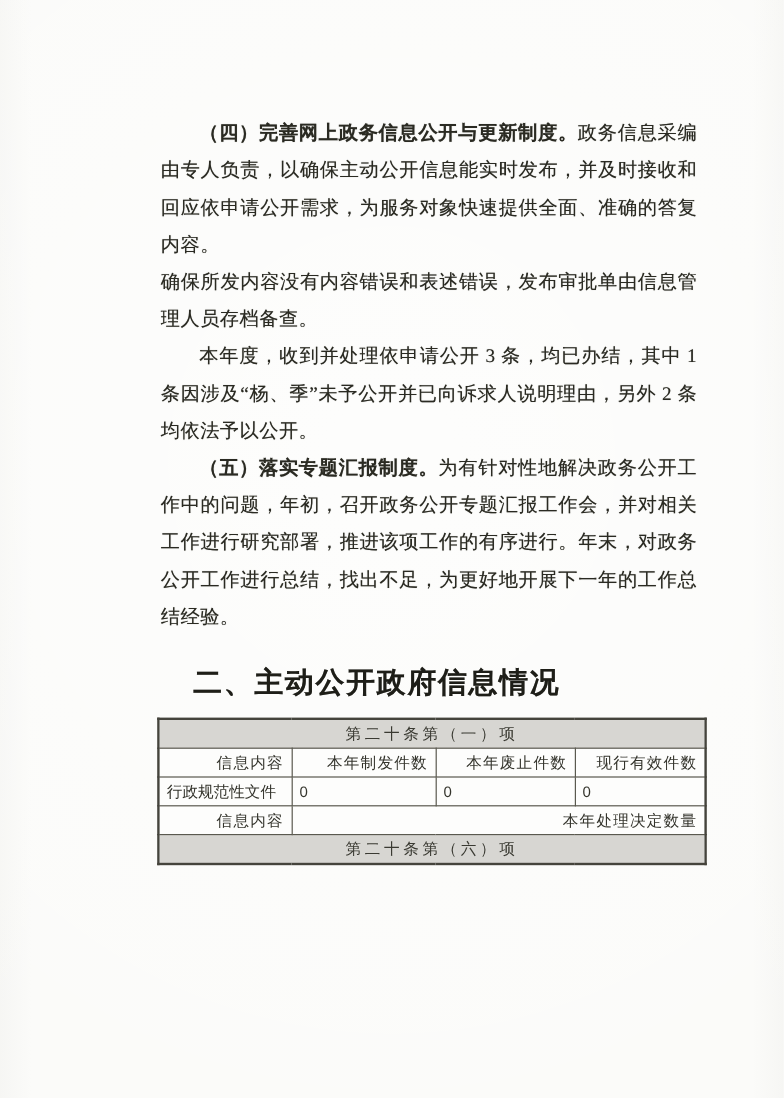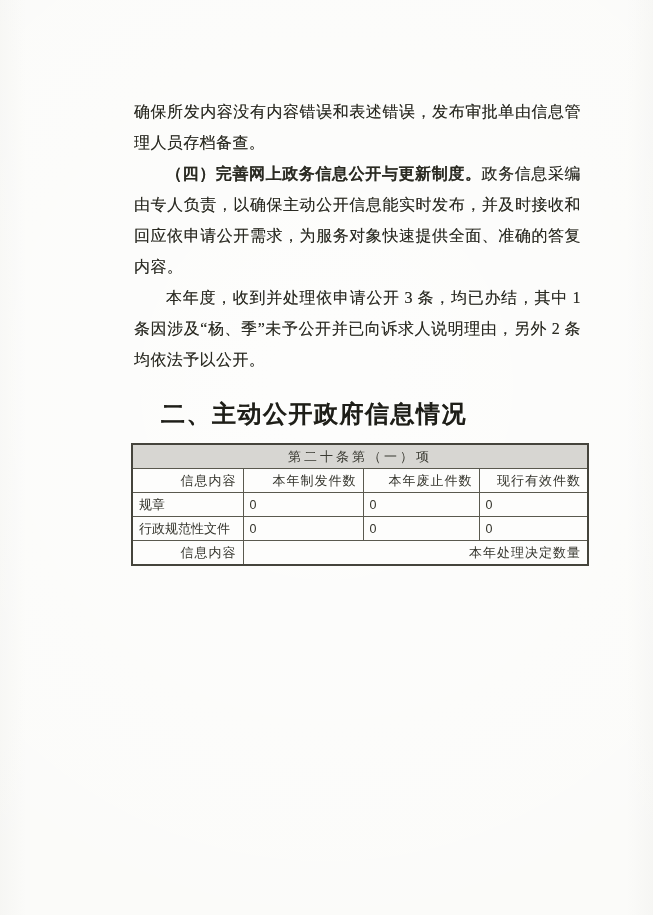--- a/index.html
+++ b/index.html
@@ -77,27 +77,28 @@
   }
   td.row-label { text-align: left; }
   td.cell-value { text-align: left; font-family: "Liberation Sans", "DejaVu Sans", sans-serif; font-size: 12.5px; }
 </style>
 </head>
 <body>
 
 <div class="page">
   <div class="content">
 
+    <p class="para indent"><b>（四）完善网上政务信息公开与更新制度。</b><span>政务信息采编由专人负责，以确保主动公开信息能实时发布，并及时接收和回应依申请公开需求，为服务对象快速提供全面、准确的答复内容。</span></p>
+
     <p class="para"><span>确保所发内容没有内容错误和表述错误，发布审批单由信息管理人员存档备查。</span></p>
-
-    <p class="para indent"><b>（四）完善网上政务信息公开与更新制度。</b><span>政务信息采编由专人负责，以确保主动公开信息能实时发布，并及时接收和回应依申请公开需求，为服务对象快速提供全面、准确的答复内容。</span></p>
 
 
     <p class="para indent"><span>本年度，收到并处理依申请公开 3 条，均已办结，其中 1 条因涉及“杨、季”未予公开并已向诉求人说明理由，另外 2 条均依法予以公开。</span></p>
 
+    <p class="para indent"><b>（五）落实专题汇报制度。</b><span>为有针对性地解决政务公开工作中的问题，年初，召开政务公开专题汇报工作会，并对相关工作进行研究部署，推进该项工作的有序进行。年末，对政务公开工作进行总结，找出不足，为更好地开展下一年的工作总结经验。</span></p>
 
     <h2 class="section-heading">二、主动公开政府信息情况</h2>
 
     <table class="report">
       <colgroup>
         <col style="width:111px">
         <col style="width:120px">
         <col style="width:116px">
         <col style="width:109px">
       </colgroup>
@@ -105,32 +106,29 @@
         <tr>
           <td class="band" colspan="4">第二十条第（一）项</td>
         </tr>
         <tr>
           <td class="col-head">信息内容</td>
           <td class="col-head">本年制发件数</td>
           <td class="col-head">本年废止件数</td>
           <td class="col-head">现行有效件数</td>
         </tr>
         <tr>
-          <td class="row-label">规章</td>
-          <td class="cell-value">0</td>
-          <td class="cell-value">0</td>
-          <td class="cell-value">0</td>
-        </tr>
-        <tr>
           <td class="row-label">行政规范性文件</td>
           <td class="cell-value">0</td>
           <td class="cell-value">0</td>
           <td class="cell-value">0</td>
         </tr>
         <tr>
           <td class="col-head">信息内容</td>
           <td class="col-head" colspan="3">本年处理决定数量</td>
         </tr>
+        <tr>
+          <td class="band" colspan="4">第二十条第（六）项</td>
+        </tr>
       </tbody>
     </table>
 
   </div>
 </div>
 
 </body></html>

